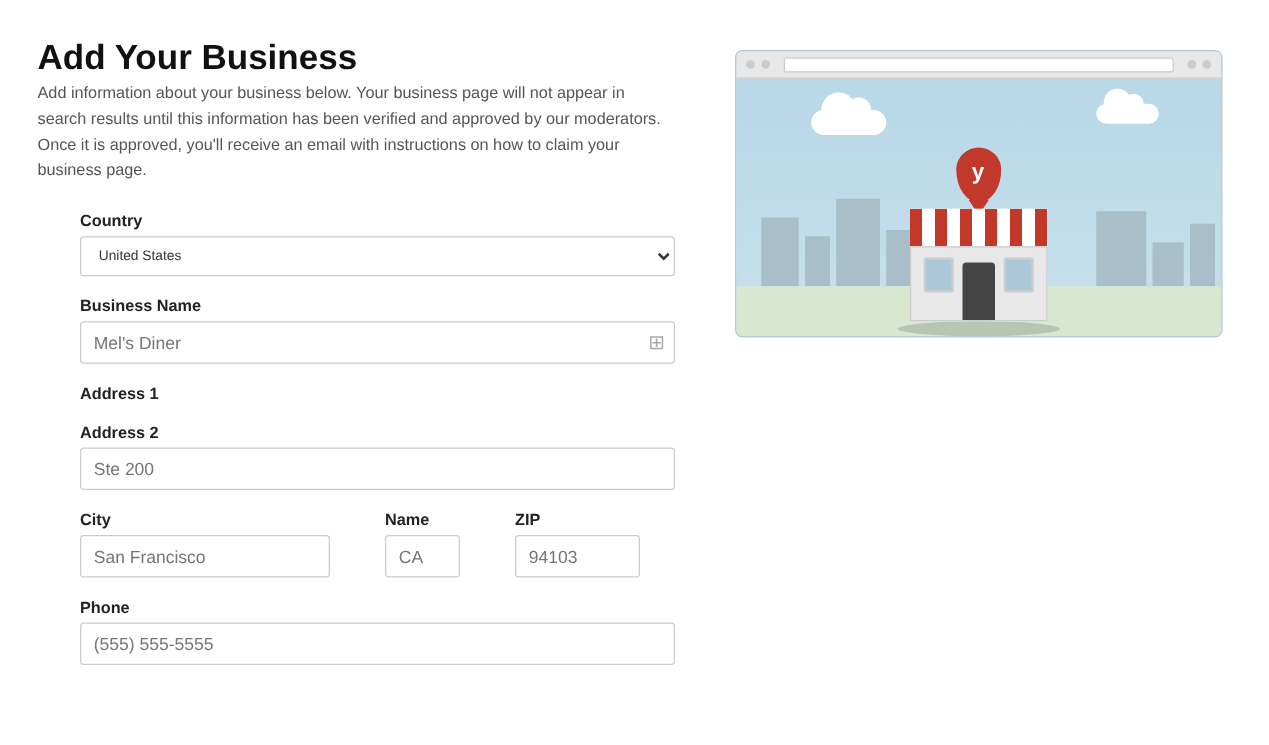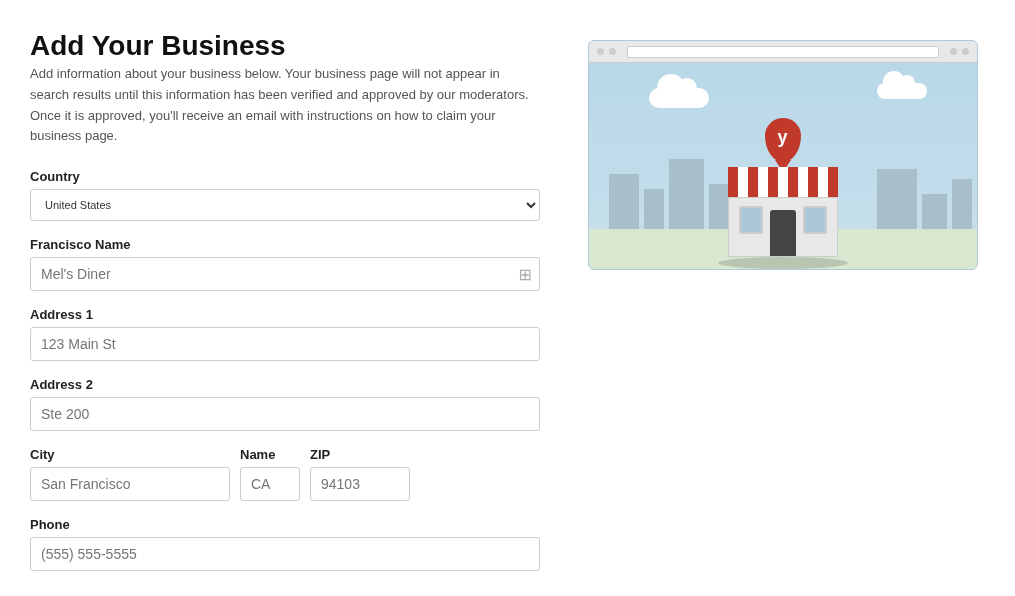--- a/index.html
+++ b/index.html
@@ -35,20 +35,21 @@
       margin-bottom: 2px;
     }
     .description {
       font-size: 13px;
       color: #555;
       line-height: 1.6;
       margin-bottom: 22px;
     }
     .field-group {
       margin-bottom: 16px;
+      margin-left: 34px;
     }
     .field-label {
       font-weight: bold;
       font-size: 13px;
       color: #222;
       margin-bottom: 5px;
       display: block;
     }
     .text-input {
       width: 100%;
@@ -313,30 +314,29 @@
       <label class="field-label">Country</label>
       <select class="select-input">
         <option>United States</option>
         <option>Canada</option>
         <option>United Kingdom</option>
         <option>Australia</option>
       </select>
     </div>
 
     <div class="field-group">
-      <label class="field-label">Francisco Name</label>
+      <label class="field-label">Business Name</label>
       <div class="business-name-wrapper">
         <input type="text" class="text-input" placeholder="Mel's Diner" style="">
         <span class="business-name-icon">⊞</span>
       </div>
     </div>
 
     <div class="field-group">
       <label class="field-label">Address 1</label>
-      <input type="text" class="text-input" placeholder="123 Main St" style="">
     </div>
 
     <div class="field-group">
       <label class="field-label">Address 2</label>
       <input type="text" class="text-input" placeholder="Ste 200" style="">
     </div>
 
     <div class="city-state-zip">
       <div class="field-group city-group">
         <label class="field-label">City</label>

